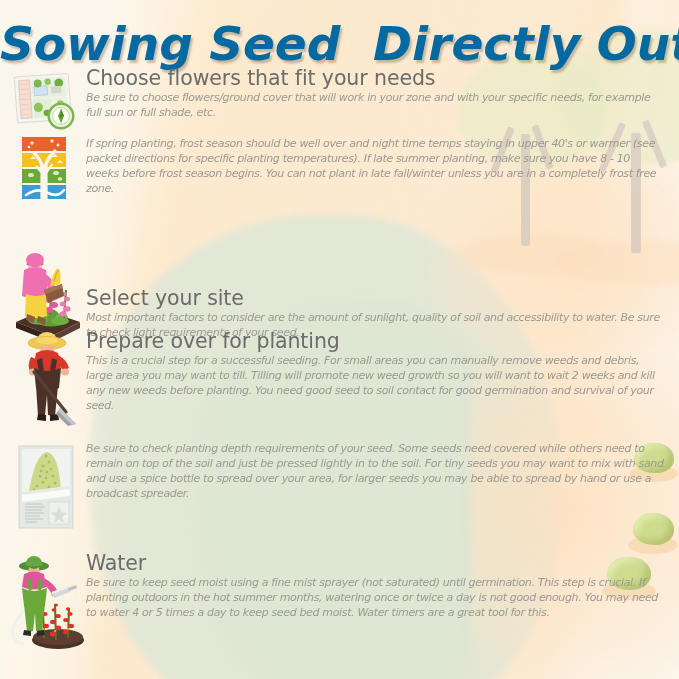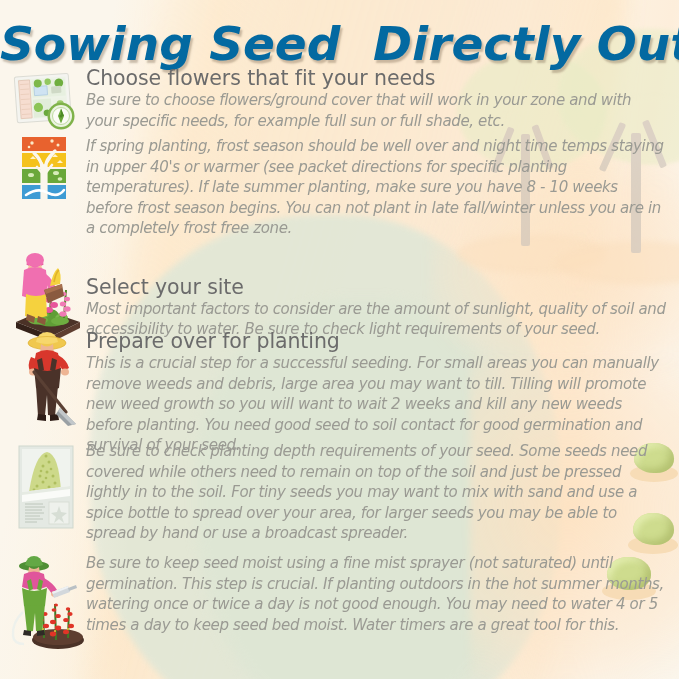--- a/index.html
+++ b/index.html
@@ -145,21 +145,21 @@
     font-size: 20.5px;
     font-weight: 400;
     color: #6b6b6b;
     line-height: 1.08;
     letter-spacing: -0.1px;
     white-space: nowrap;
   }
   .sec-body {
     font-family: "DejaVu Sans", sans-serif;
     font-style: italic;
-    font-size: 15px;
+    font-size: 11px;
     line-height: 1.37;
     color: #9a9a93;
     letter-spacing: -0.35px;
     margin-top: 1px;
     max-width: 580px;
   }
 
   
   #sec-0 { top: 67px; }
   #sec-1 { top: 135px; }
@@ -476,18 +476,19 @@
             <ellipse cx="45" cy="42" rx="4" ry="3" fill="#eeb594"></ellipse>
             <path d="M42 40 L58 34 L60 40 L44 46 Z" fill="#d3d8dc"></path>
             <path d="M42 40 L58 34 L58 36 L43 42 Z" fill="#eef1f3"></path>
             <path d="M58 36 L66 33 L67 36 L59 39 Z" fill="#b9c0c5"></path>
 
             <path d="M13 60 Q2 70 3 84 Q4 92 14 92" stroke="#eef1ec" stroke-width="2.4" fill="none"></path>
           </g>
         </svg>
       </div>
       <div class="text-wrap">
+        <div class="sec-title">Water</div>
         <div class="sec-body">Be sure to keep seed moist using a fine mist sprayer (not saturated) until germination. This step is crucial. If planting outdoors in the hot summer months, watering once  or twice a day is not good enough. You may need to water 4 or 5 times a day to keep seed bed moist. Water timers are a great tool for this.</div>
       </div>
     </div>
 
   </div>
 </div>
 
 </body></html>

